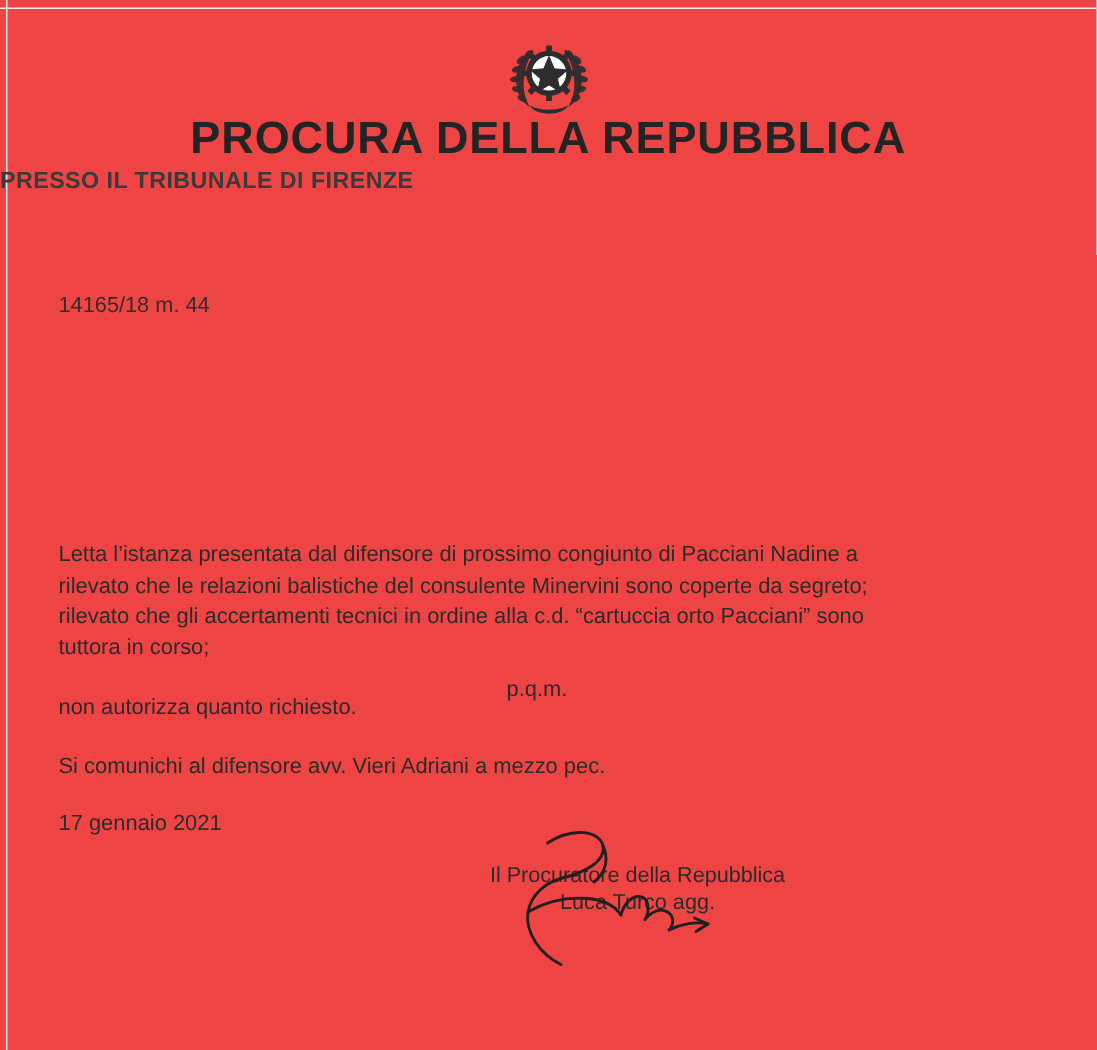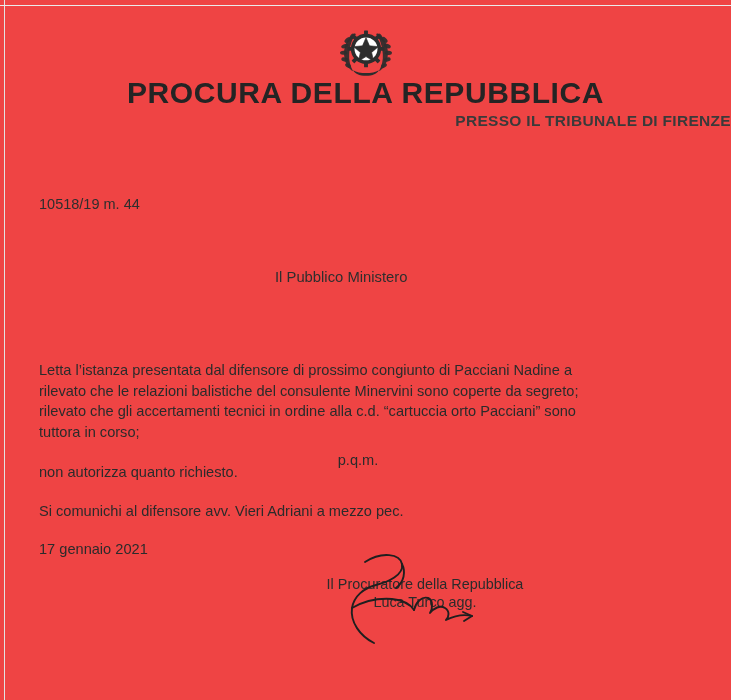--- a/index.html
+++ b/index.html
@@ -61,21 +61,21 @@
     font-weight: bold;
     letter-spacing: 0.6px;
     color: #242424;
     white-space: nowrap;
   }
   .org-subtitle {
     position: absolute;
     left: 0;
     top: 112px;
     width: 731px;
-    text-align: right;
+    text-align: left;
     font-size: 15.5px;
     font-weight: bold;
     letter-spacing: 0.3px;
     color: #3a3a3a;
     white-space: nowrap;
   }
 
   
   .ref-number {
     position: absolute;
@@ -232,23 +232,22 @@
           <path d="M50 28 L56.2 42.6 L72 44 L60 54.4 L63.6 70 L50 61.8 L36.4 70 L40 54.4 L28 44 L43.8 42.6 Z" fill="#2d2d2d" stroke="#2d2d2d" stroke-width="1.2" stroke-linejoin="round"></path>
         </g>
       </svg>
     </span>
   </div>
 
   <div class="org-title">PROCURA DELLA REPUBBLICA</div>
 
   <div class="org-subtitle">PRESSO IL TRIBUNALE DI FIRENZE</div>
 
-  <div class="ref-number">10518/19 m. 44</div>
-
-  <div class="addressee">Il Pubblico Ministero</div>
+  <div class="ref-number">14165/18 m. 44</div>
+
 
   <div class="body-block">
     <p class="para-justified">
       <span>Letta l’istanza presentata dal difensore di prossimo congiunto di Pacciani Nadine a</span>
     </p>
     <p class="para-plain">
       <span>rilevato che le relazioni balistiche del consulente Minervini sono coperte da segreto;</span>
     </p>
     <p class="para-justified">
       <span>rilevato che gli accertamenti tecnici in ordine alla c.d. “cartuccia orto Pacciani” sono</span>

